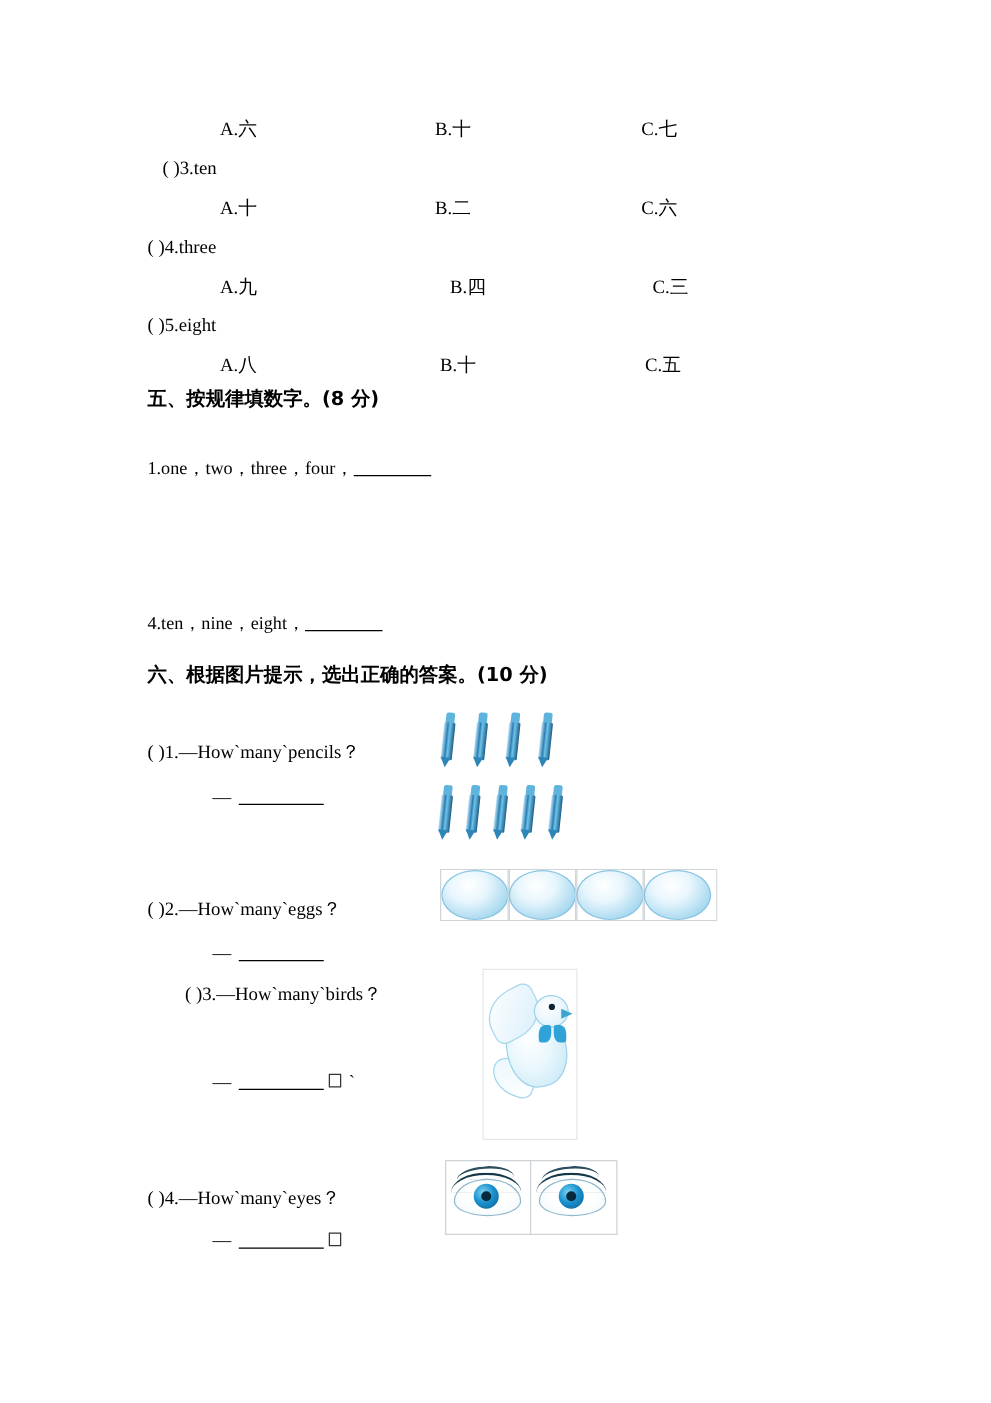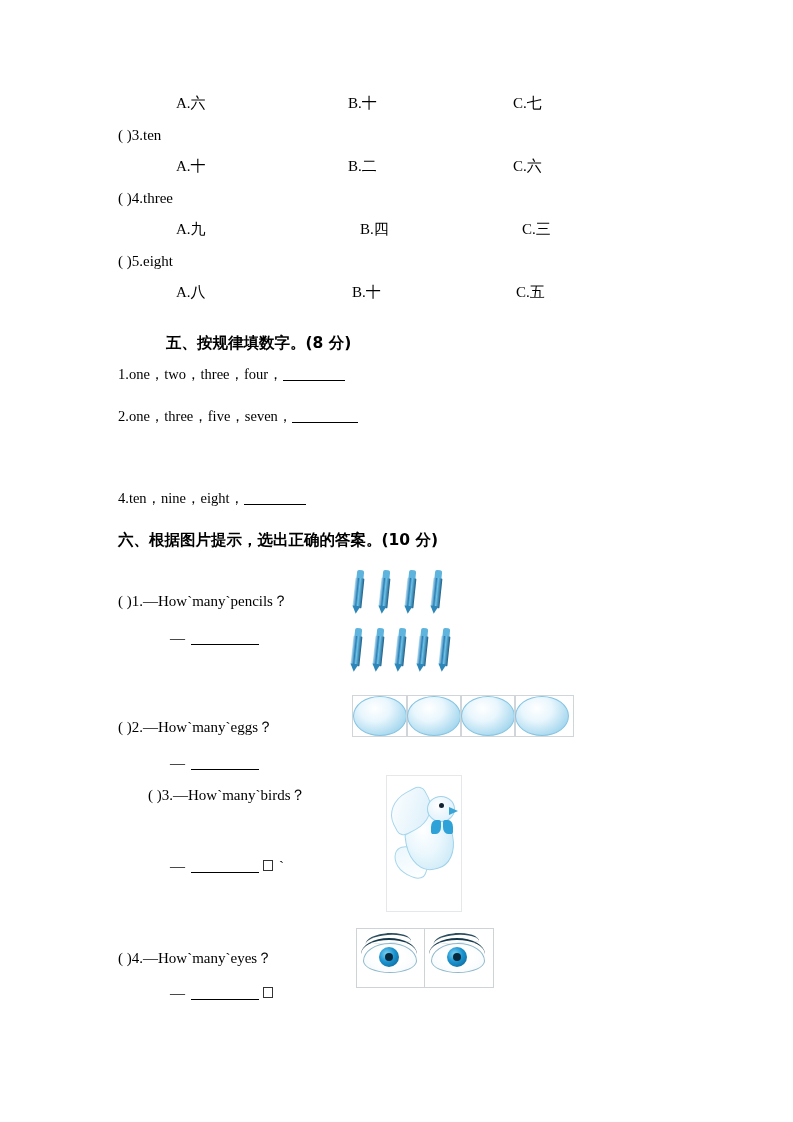--- a/index.html
+++ b/index.html
@@ -263,48 +263,45 @@
 <body>
 
 <div class="page">
 
   <div class="opt-row" style="top:94px;">
     <span class="opt opt-a">A.六</span>
     <span class="opt opt-b">B.十</span>
     <span class="opt opt-c">C.七</span>
   </div>
 
-  <div class="q-row" style="top:127px;">(     )3.ten</div>
+  <div class="q-row" style="top:127px;margin-left:12px;">(     )3.ten</div>
   <div class="opt-row" style="top:157px;">
     <span class="opt opt-a">A.十</span>
     <span class="opt opt-b">B.二</span>
     <span class="opt opt-c">C.六</span>
   </div>
 
   <div class="q-row" style="top:190px;">(     )4.three</div>
   <div class="opt-row" style="top:220px;">
     <span class="opt opt-a">A.九</span>
     <span class="opt opt-b" style="left:242px;">B.四</span>
     <span class="opt opt-c" style="left:404px;">C.三</span>
   </div>
 
   <div class="q-row" style="top:253px;">(     )5.eight</div>
   <div class="opt-row" style="top:283px;">
     <span class="opt opt-a">A.八</span>
     <span class="opt opt-b" style="left:234px;">B.十</span>
     <span class="opt opt-c" style="left:398px;">C.五</span>
   </div>
 
-  <div class="section-title" style="top:333px;margin-left:48px;">五、按规律填数字。(8 分)</div>
+  <div class="section-title" style="top:309px;">五、按规律填数字。(8 分)</div>
 
   <div class="seq-row" style="top:365px;">
     <span>1.one，two，three，four，</span><span class="blank blank-w1"></span>
-  </div>
-  <div class="seq-row" style="top:407px;">
-    <span>2.one，three，five，seven，</span><span class="blank blank-w2"></span>
   </div>
   <div class="seq-row" style="top:489px;">
     <span>4.ten，nine，eight，</span><span class="blank blank-w4"></span>
   </div>
 
   <div class="section-title" style="top:530px;">六、根据图片提示，选出正确的答案。(10 分)</div>
 
   <div class="pic-q" style="top:592px;">(     )1.—How`many`pencils？</div>
   <div class="ans-line" style="top:630px;">
     <span>—</span><span class="ans-blank"></span>

